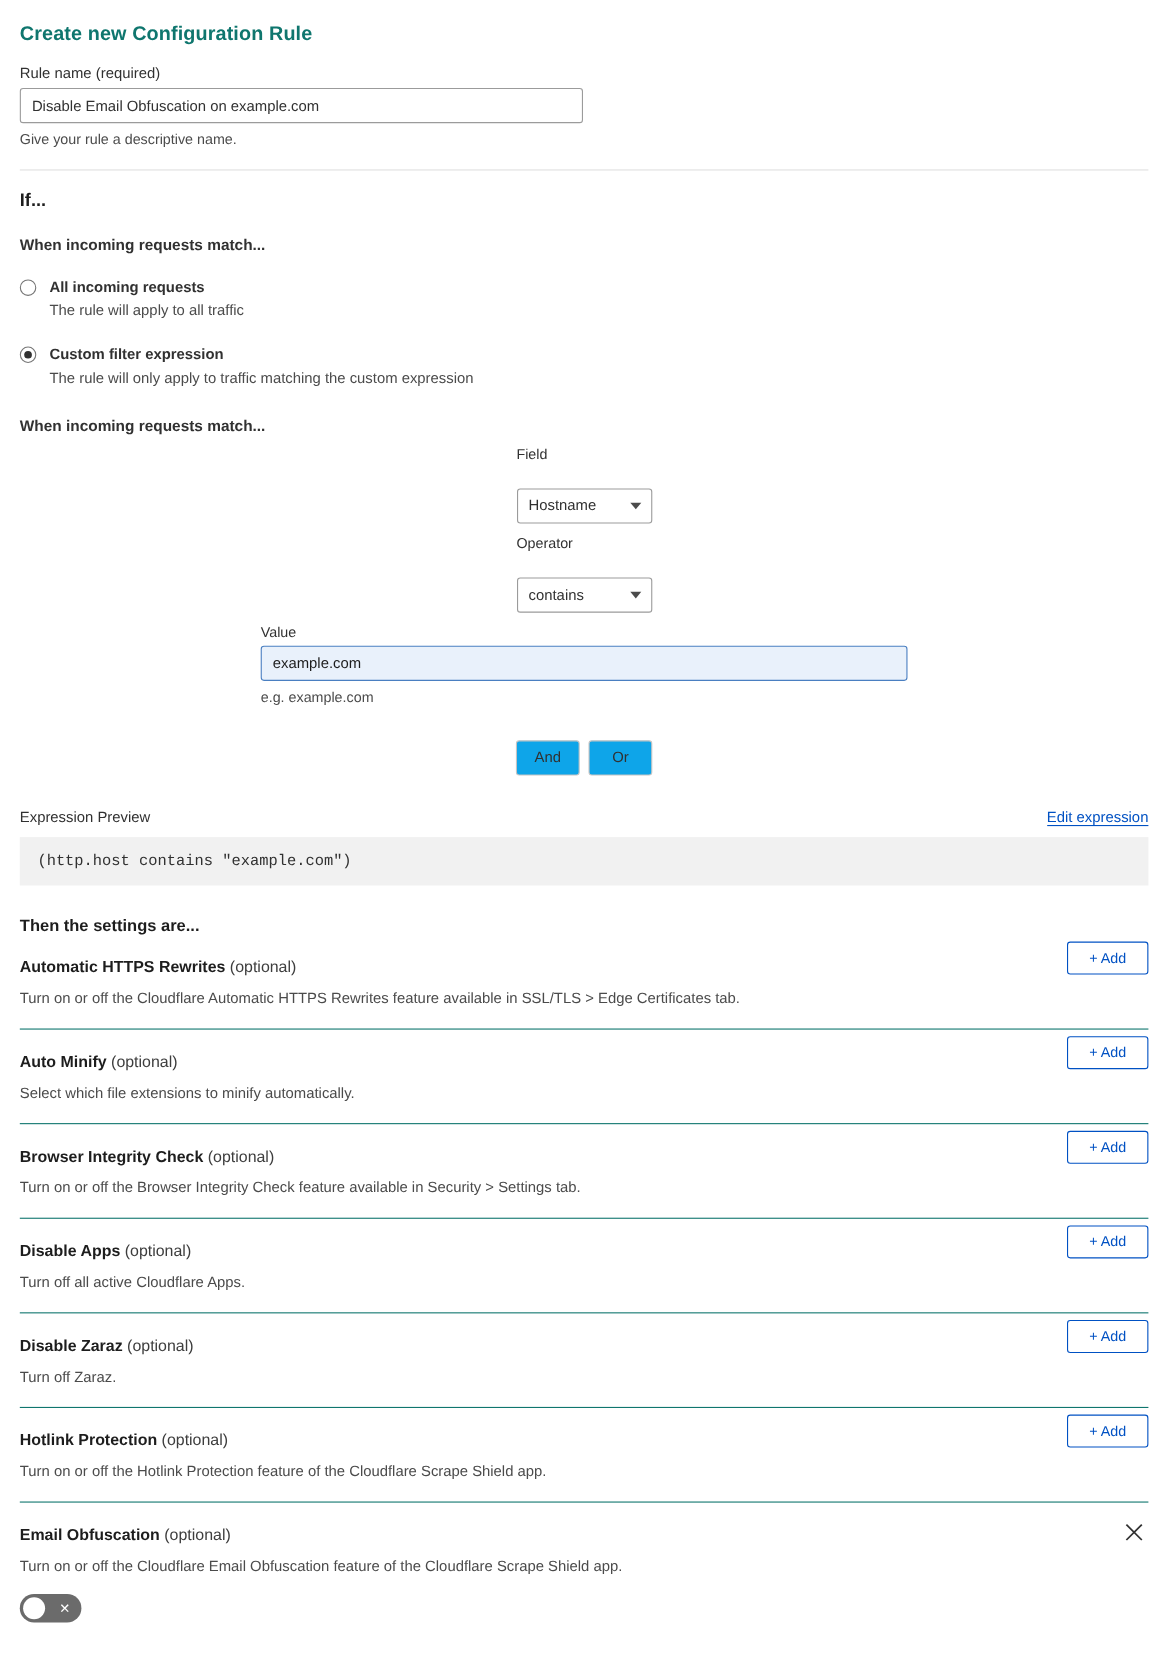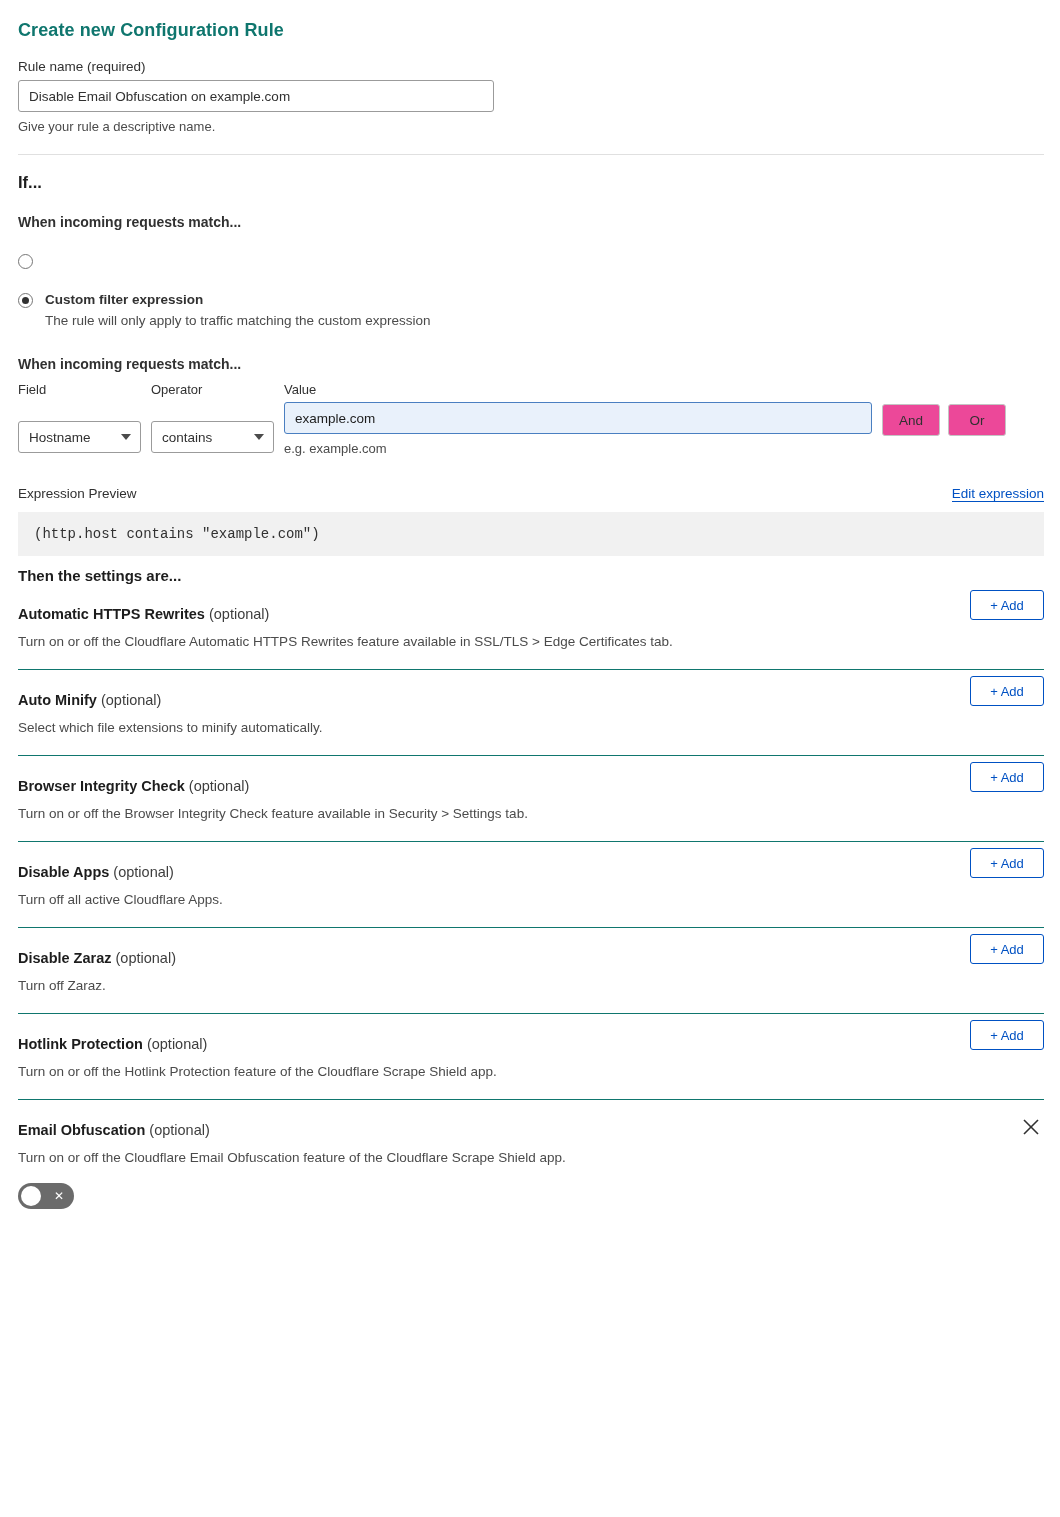--- a/index.html
+++ b/index.html
@@ -25,21 +25,21 @@
     color: #0f766e;
     margin: 8px 0 18px 0;
     letter-spacing: 0.1px;
   }
   .field-label {
     font-size: 13.5px;
     color: #313131;
     margin-bottom: 6px;
   }
   .text-input {
-    width: 476px;
+    width: 512px;
     height: 32px;
     border: 1px solid #9b9b9b;
     border-radius: 3px;
     padding: 4px 10px;
     font-size: 13.5px;
     font-family: "Liberation Sans", sans-serif;
     color: #313131;
     background: #fff;
     outline: none;
   }
@@ -96,23 +96,24 @@
     font-weight: bold;
     color: #313131;
   }
   .radio-desc {
     font-size: 13.5px;
     color: #4b4b4b;
     margin-top: 3px;
   }
   .filter-row {
     display: flex;
-    align-items: flex-start;
+    align-items: center;
     margin-top: 10px;
     gap: 10px;
+    flex-direction: column;
   }
   .col-label {
     font-size: 13px;
     color: #313131;
     margin-bottom: 5px;
   }
   .select {
     position: relative;
     width: 123px;
     height: 32px;
@@ -147,21 +148,21 @@
     outline: none;
   }
   .value-help {
     font-size: 13px;
     color: #4b4b4b;
     margin-top: 7px;
   }
   .op-btn {
     width: 58px;
     height: 32px;
-    background: #ec4899;
+    background: #0ea5e9;
     border: 1px solid #c4c4c4;
     border-radius: 3px;
     font-size: 13.5px;
     color: #313131;
     font-family: "Liberation Sans", sans-serif;
     cursor: pointer;
   }
   .preview-header {
     display: flex;
     justify-content: space-between;
@@ -186,21 +187,21 @@
     background: #f1f1f1;
     padding: 14px 16px;
     font-family: "Liberation Mono", monospace;
     font-size: 14px;
     color: #313131;
   }
   .then-heading {
     font-size: 15px;
     font-weight: bold;
     color: #1d1d1d;
-    margin-top: 11px;
+    margin-top: 28px;
   }
   .setting {
     position: relative;
     padding: 22px 0 20px 0;
     border-bottom: 1px solid #0f766e;
     width: 1026px;
   }
   .setting:first-of-type { padding-top: 22px; }
   .setting-title {
     font-size: 14.5px;
@@ -279,20 +280,24 @@
     <div class="help-text">Give your rule a descriptive name.</div>
   </div>
 
   <div class="divider"></div>
 
   <div class="section-heading">If...</div>
   <div class="subheading">When incoming requests match...</div>
 
   <div class="radio-row">
     <div class="radio"></div>
+    <div class="radio-texts">
+      <div class="radio-title">All incoming requests</div>
+      <div class="radio-desc">The rule will apply to all traffic</div>
+    </div>
   </div>
 
   <div class="radio-row">
     <div class="radio checked"></div>
     <div class="radio-texts">
       <div class="radio-title">Custom filter expression</div>
       <div class="radio-desc">The rule will only apply to traffic matching the custom expression</div>
     </div>
   </div>
 

